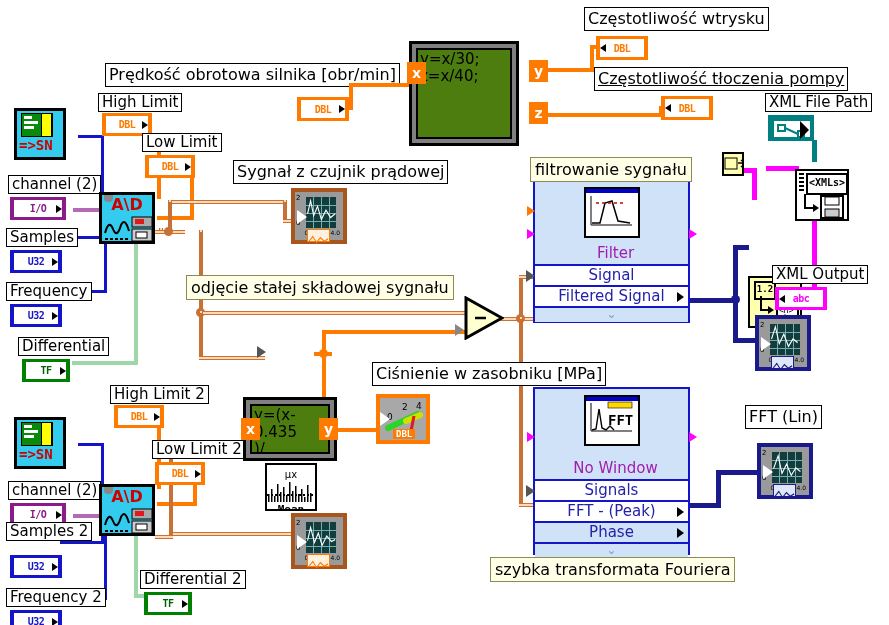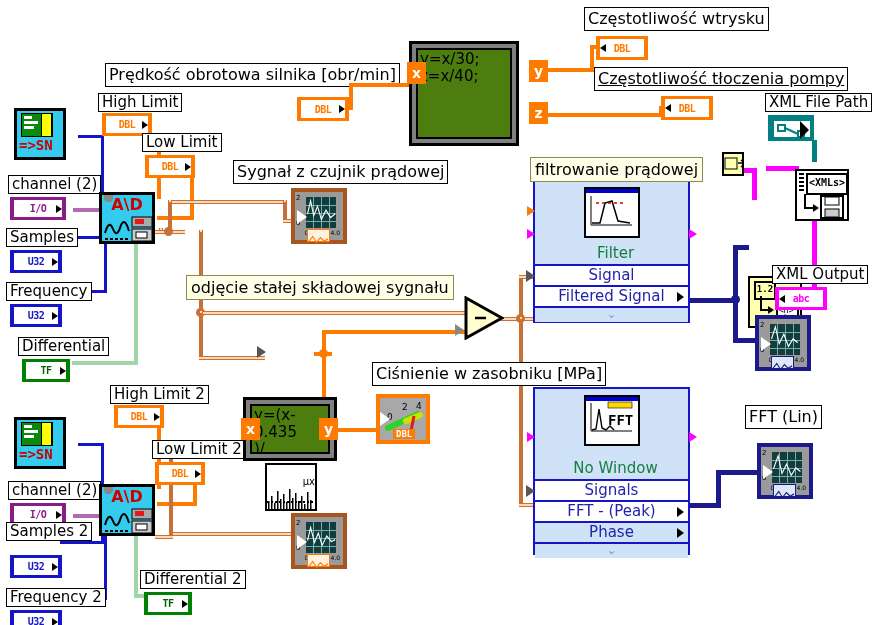--- a/index.html
+++ b/index.html
@@ -62,21 +62,21 @@
   .fnode .inner{border:2px solid #000;background:#4d7c0f;width:100%;height:100%;
                 font-size:15px;line-height:17px;color:#000;overflow:hidden;padding:1px 2px;
                 box-sizing:border-box;}
   .fterm{position:absolute;background:#ff7b00;border:2px solid #ff7b00;color:#fff;
          font-size:14px;font-weight:bold;display:flex;align-items:center;justify-content:center;
          width:19px;height:22px;}
   .fterm span{background:#ff7b00;color:#fff;}
 
   
   .xvi{border:2px solid #1414c8;background:#cfe2f7;}
-  .xvi .title{text-align:center;color:#15803d;font-size:15px;line-height:18px;padding-left:8px;}
+  .xvi .title{text-align:center;color:#a21caf;font-size:15px;line-height:18px;padding-left:8px;}
   .xvi .row{border-top:2px solid #1414c8;background:#ffffff;text-align:center;
             color:#2222aa;font-size:15px;line-height:19px;position:relative;}
   .xvi .row.alt{background:#cfe2f7;}
   .xvi .chev{border-top:2px solid #1414c8;background:#cfe2f7;text-align:center;color:#7a9fd0;
              font-size:12px;line-height:12px;height:14px;}
   .tri-m{position:absolute;left:-8px;top:50%;transform:translateY(-50%);width:0;height:0;
          border-top:5px solid transparent;border-bottom:5px solid transparent;border-left:8px solid #ff00ff;}
   .tri-o{position:absolute;left:-8px;top:50%;transform:translateY(-50%);width:0;height:0;
          border-top:5px solid transparent;border-bottom:5px solid transparent;border-left:8px solid #ff7b00;}
   .tri-mR{position:absolute;right:-9px;top:50%;transform:translateY(-50%);width:0;height:0;
@@ -461,21 +461,21 @@
       <div style="position:absolute;right:6%;bottom:4px;color:#000;font-size:6px;">4.0</div>
       <div style="position:absolute;left:2px;top:18px;width:0;height:0;border-top:7px solid transparent;border-bottom:7px solid transparent;border-left:10px solid #fff;"></div>
     </div>
     <div class="gleg orange">
       <svg width="100%" height="100%" viewBox="0 0 22 9" preserveAspectRatio="none">
           <polyline points="1,6 5,2 9,7 13,3 17,6 21,4" fill="none" stroke="#ff7b00" stroke-width="1"></polyline>
         </svg>
     </div>
   </div>
 
-  <div class="abs lbl-free" style="left:530px;top:157px;font-size:16px;line-height:21px;z-index:5;">filtrowanie prądowej</div>
+  <div class="abs lbl-free" style="left:530px;top:157px;font-size:16px;line-height:21px;z-index:5;">filtrowanie sygnału</div>
   <div class="abs xvi" style="left:533px;top:180px;width:157px;height:143px;">
     <div style="height:82px;position:relative;">
       <div class="tri-o" style="top:29px;"></div>
       <div class="tri-m" style="top:52px;"></div>
       <div class="tri-mR" style="top:52px;"></div>
       <div style="position:absolute;left:50%;top:5px;transform:translateX(-50%);width:52px;height:47px;border:2px solid #000;background:#fff;">
         <div style="height:4px;background:#0000cc;"></div>
         <svg width="48" height="40">
           <line x1="5" y1="3" x2="5" y2="32" stroke="#555" stroke-width="1.5"></line>
           <line x1="5" y1="32" x2="46" y2="32" stroke="#555" stroke-width="1.5"></line>
@@ -492,21 +492,21 @@
     <div class="row">
       <span>Filtered Signal</span>
       <div class="tri-blkR"></div>
     </div>
     <div class="chev">⌄</div>
   </div>
 
   <div class="abs lbl-free" style="left:186px;top:275px;font-size:16px;line-height:21px;z-index:4;">odjęcie stałej składowej sygnału</div>
 
   <div class="abs mean" style="left:265px;top:335px;width:52px;height:48px;">
-    <div class="mu" style="margin-top:12px;text-align:right;">μx</div>
+    <div class="mu" style="margin-top:5px;">μx</div>
     <svg width="48" height="24" style="display:block;margin:0 auto;">
       <g fill="#000">
         <rect x="1" y="14" width="1.5" height="8"></rect>
           <rect x="4" y="9" width="1.5" height="13"></rect>
         <rect x="7" y="16" width="1.5" height="6"></rect>
           <rect x="10" y="4" width="1.5" height="18"></rect>
         <rect x="13" y="12" width="1.5" height="10"></rect>
           <rect x="16" y="7" width="1.5" height="15"></rect>
         <rect x="19" y="15" width="1.5" height="7"></rect>
           <rect x="22" y="2" width="1.5" height="20"></rect>
@@ -610,20 +610,21 @@
       <span>FFT - (Peak)</span>
       <div class="tri-blkR"></div>
     </div>
     <div class="row alt">
       <span>Phase</span>
       <div class="tri-blkR"></div>
     </div>
     <div class="chev">⌄</div>
   </div>
 
+  <div class="abs lbl-free" style="left:490px;top:557px;font-size:16px;line-height:21px;">szybka transformata Fouriera</div>
 
   <div class="abs graph" style="left:755px;top:315px;width:56px;height:56px;">
     <div class="scr">
       <div class="plot">
         <div class="grid-h" style="top:25%"></div>
           <div class="grid-h" style="top:50%"></div>
           <div class="grid-h" style="top:75%"></div>
         <div class="grid-v" style="left:25%"></div>
           <div class="grid-v" style="left:50%"></div>
           <div class="grid-v" style="left:75%"></div>

